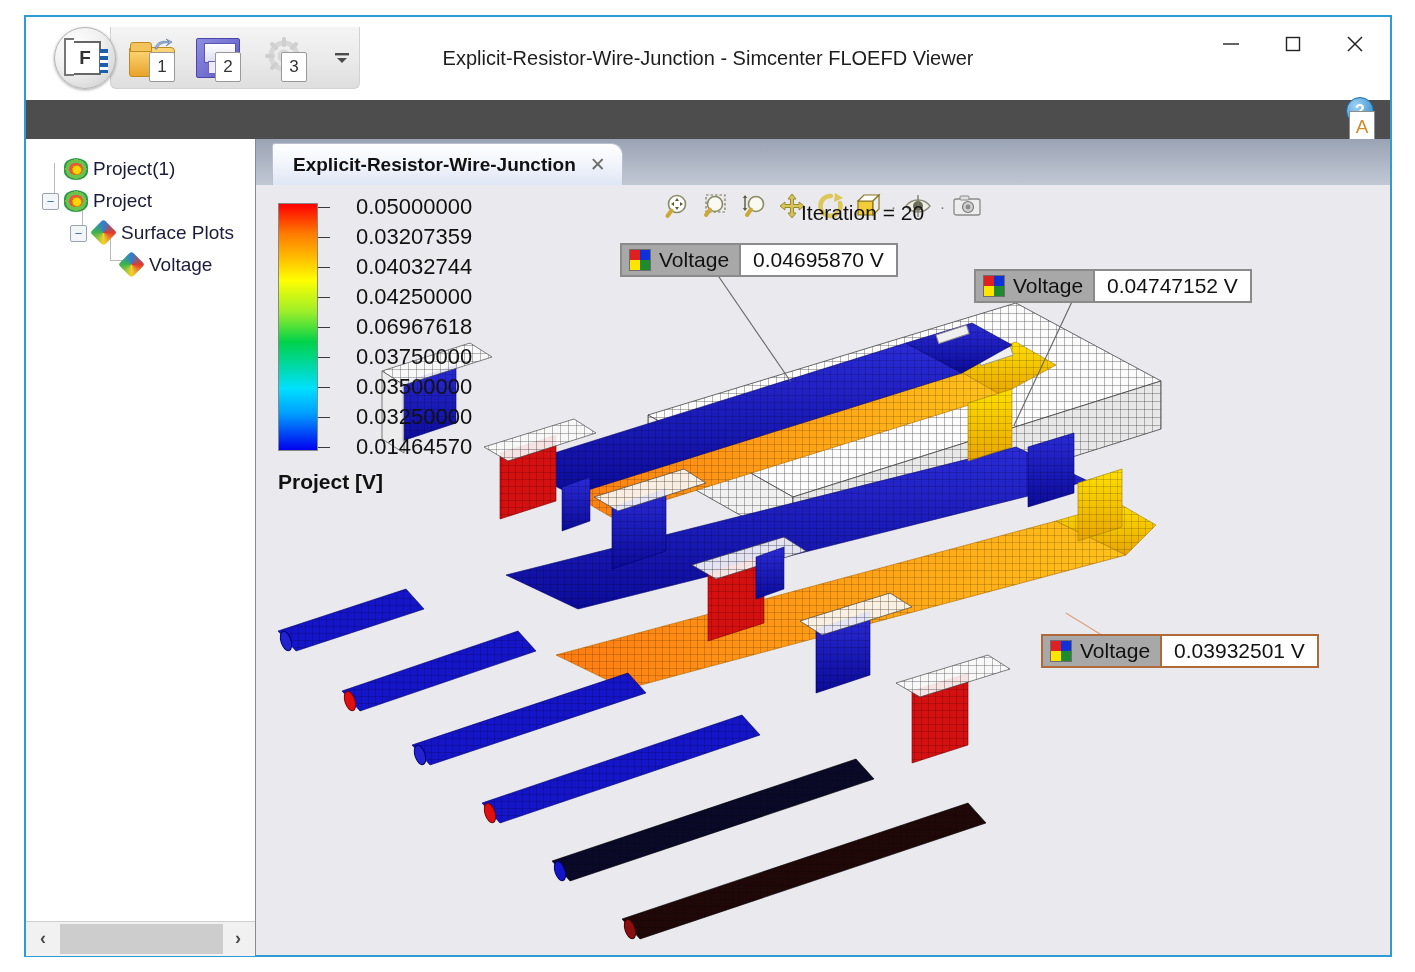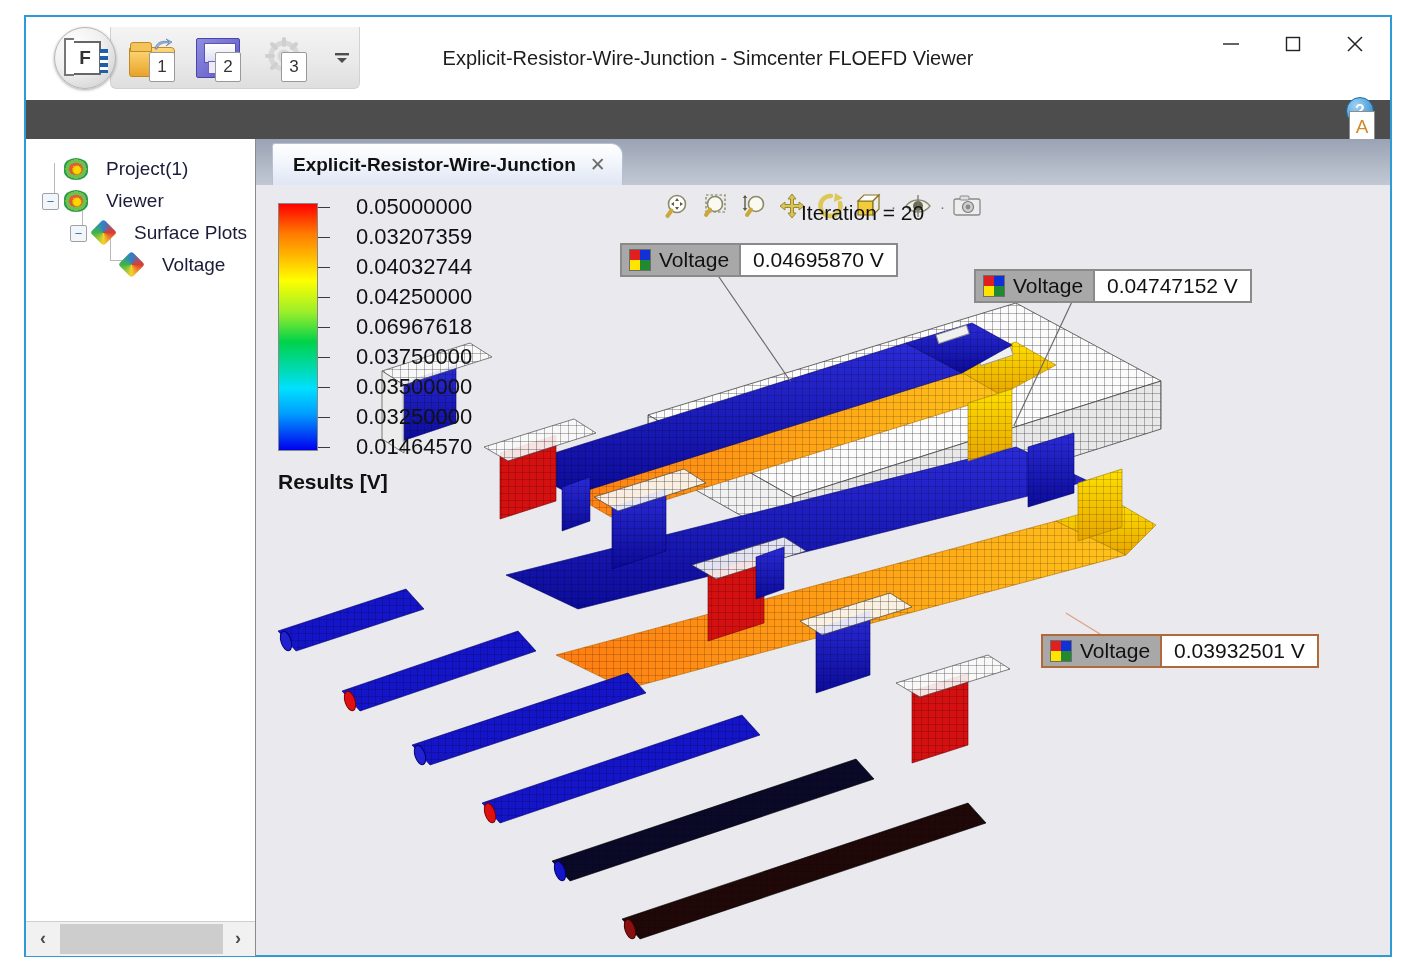--- a/index.html
+++ b/index.html
@@ -82,21 +82,21 @@
 
   
   .body { position:absolute; left:0; top:122px; width:100%; height:816px; display:flex; }
 
   
   .sidebar { position:relative; width:230px; height:100%; background:#ffffff;
     border-right:1px solid #8a8a8a; }
   .tree { padding:14px 0 0 4px; }
   .tree-row { position:relative; display:flex; align-items:center; height:32px;
     font-size:19px; color:#1b1b3a; white-space:nowrap; }
-  .tree-row .lbl { margin-left:18px; }
+  .tree-row .lbl { margin-left:5px; }
   .expander { width:17px; height:17px; border:1px solid #9aa3ad; background:#f3f6f9;
     display:flex; align-items:center; justify-content:center; border-radius:2px;
     font-size:13px; color:#3b6ea8; line-height:1; margin-right:5px; flex:0 0 auto; }
 
   .ico-proj { width:24px; height:22px; flex:0 0 auto; position:relative;
     background:radial-gradient(ellipse at 50% 50%, #ffd400 0 22%, #e8563c 22% 40%, #6ec24c 40% 62%, #2f9b4a 62% 100%);
     border-radius:50%/40%; }
   .ico-proj:after { content:""; position:absolute; left:50%; top:50%; width:8px; height:8px;
     margin:-4px 0 0 -4px; border-radius:50%; background:#ffd400; border:1px solid #c79b00; }
 
@@ -273,21 +273,21 @@
           <div class="tree-line-h" style="left:84px; top:121px; width:22px;"></div>
 
           <div class="tree-row" style="padding-left:34px;">
             <span class="ico-proj"></span>
             <span class="lbl">Project(1)</span>
           </div>
 
           <div class="tree-row" style="padding-left:12px;">
             <span class="expander">−</span>
             <span class="ico-proj"></span>
-            <span class="lbl">Viewer</span>
+            <span class="lbl">Project</span>
           </div>
 
           <div class="tree-row" style="padding-left:40px;">
             <span class="expander">−</span>
             <span class="ico-diamond"></span>
             <span class="lbl">Surface Plots</span>
           </div>
 
           <div class="tree-row" style="padding-left:90px;">
             <span class="ico-diamond"></span>
@@ -543,21 +543,21 @@
               <span style="top:34px">0.03207359</span>
               <span style="top:64px">0.04032744</span>
               <span style="top:94px">0.04250000</span>
               <span style="top:124px">0.06967618</span>
               <span style="top:154px">0.03750000</span>
               <span style="top:184px">0.03500000</span>
               <span style="top:214px">0.03250000</span>
               <span style="top:244px">0.01464570</span>
             </div>
           </div>
-          <div class="lg-unit">Results [V]</div>
+          <div class="lg-unit">Project [V]</div>
 
           <div class="iteration">Iteration = 20</div>
 
           <svg class="scene" viewBox="0 0 1137 770">
             <line x1="462" y1="88" x2="536" y2="196" stroke="#6a6a6a" stroke-width="1.2"></line>
             <line x1="820" y1="112" x2="760" y2="240" stroke="#6a6a6a" stroke-width="1.2"></line>
             <line x1="880" y1="470" x2="812" y2="428" stroke="#e0a080" stroke-width="1.2"></line>
           </svg>
 
           <div class="callout" style="left:364px; top:58px;">

